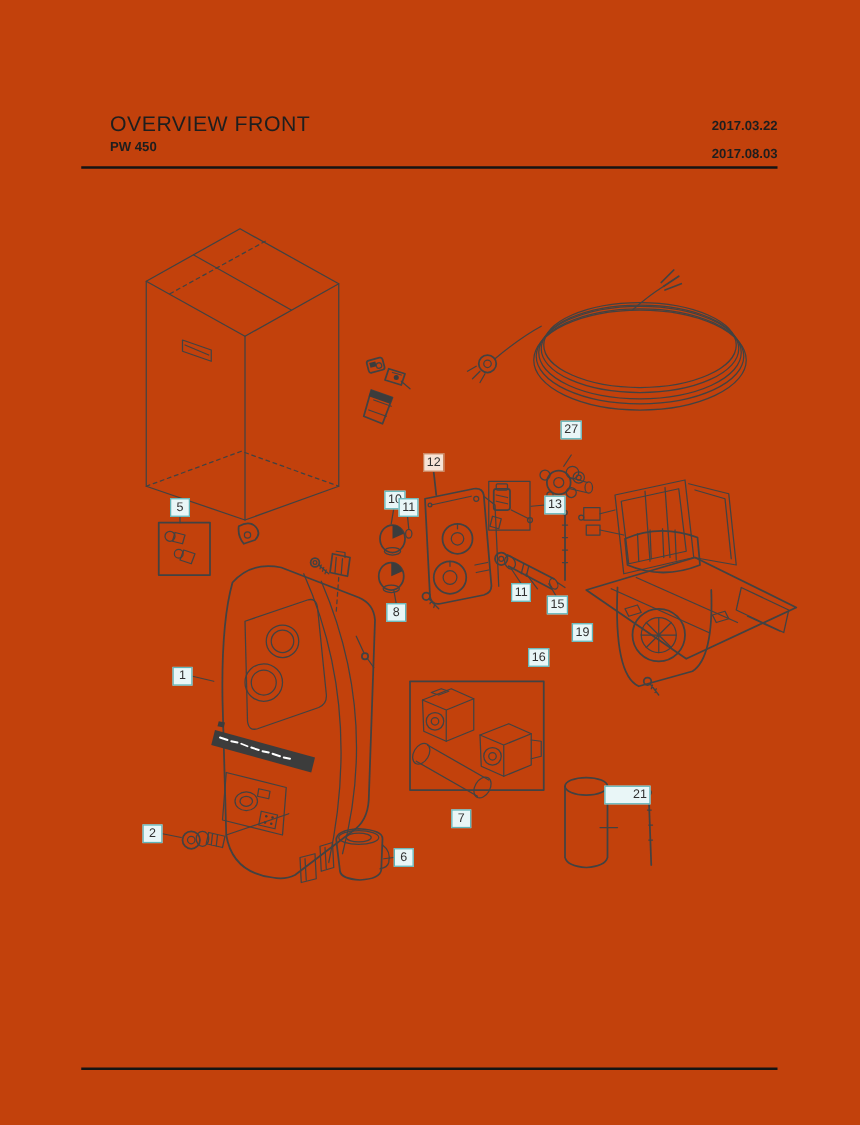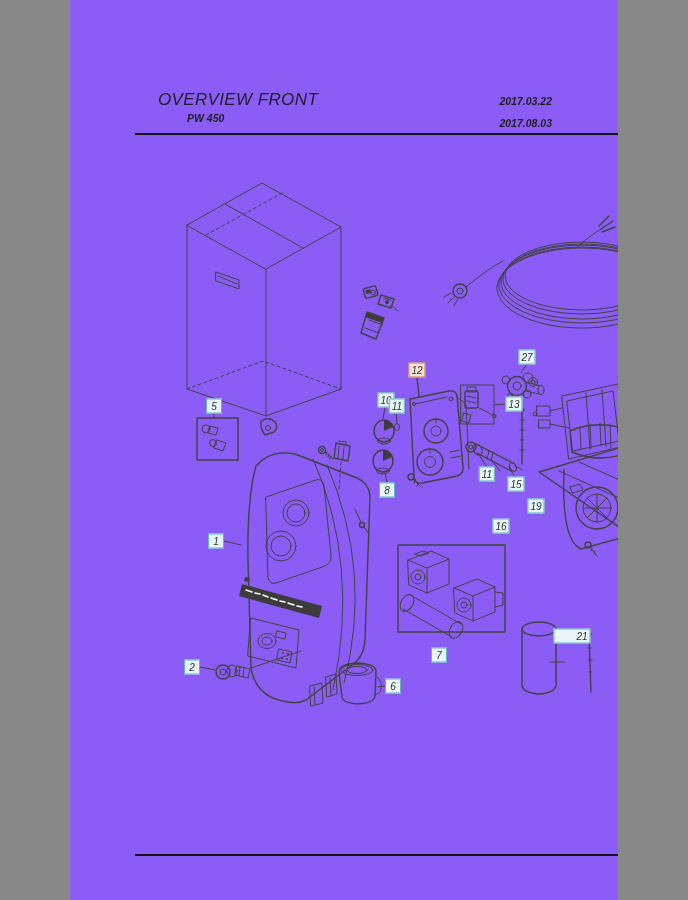--- a/index.html
+++ b/index.html
@@ -1,30 +1,29 @@
 <!DOCTYPE html>
 <html style="--callout-border: #5fb4b8; --callout-bg: #e9f6f7; --highlight-border: #c77f58; --highlight-bg: #f7e3d6; --line: #424242;"><head>
 <meta charset="utf-8">
 <style>
   * { margin:0; padding:0; box-sizing:border-box; }
   html,body { background:#888; }
   .page {
-    position:relative; width:548px; height:900px; margin:0 auto;
-    background:#8b5cf6; overflow:hidden;
+    position:relative; width:688px; height:900px; margin:0 auto;
+    background:#c2410c; overflow:hidden;
     font-family:"Liberation Sans", sans-serif;
-    font-style:italic;
   }
   
   .hdr-title {
     position:absolute; left:88px; top:90px;
     font-size:17px; letter-spacing:.4px; color:#1e1e1e; font-weight:400;
   }
   .hdr-model {
     position:absolute; left:88px; top:112px;
-    font-size:10.5px; font-weight:700; color:#1e1e1e;margin-left:29px;
+    font-size:10.5px; font-weight:700; color:#1e1e1e;
   }
   .hdr-dates {
     position:absolute; right:66px; top:90px; text-align:right;
     font-size:10.5px; font-weight:700; color:#1e1e1e; line-height:22px;
   }
   .rule {
     position:absolute; left:65px; width:557px; height:2px; background:#141414;
   }
   .rule.top { top:133px; }
   .rule.bottom { top:854px; }
@@ -316,15 +315,15 @@
       <div class="callout" style="left: 317px; top: 490px;">8</div>
       <div class="callout" style="left: 316px; top: 400px;">10</div>
       <div class="callout" style="left: 327px; top: 406px;">11</div>
       <div class="callout highlight" style="left: 347px; top: 370px; text-align: right;">12</div>
       <div class="callout" style="left: 444px; top: 404px;">13</div>
       <div class="callout" style="left: 417px; top: 474px;">11</div>
       <div class="callout" style="left: 431px; top: 478px; margin-top: 48px;">16</div>
       <div class="callout" style="left: 446px; top: 484px;">15</div>
       <div class="callout" style="left: 466px; top: 506px;">19</div>
       <div class="callout" style="left: 502px; top: 636px; padding-left: 22px;">21</div>
-      <div class="callout" style="left: 457px; top: 357px;">27</div>
+      <div class="callout" style="left: 457px; top: 344px;">27</div>
     </div>
 </div>
 
 </body></html>

